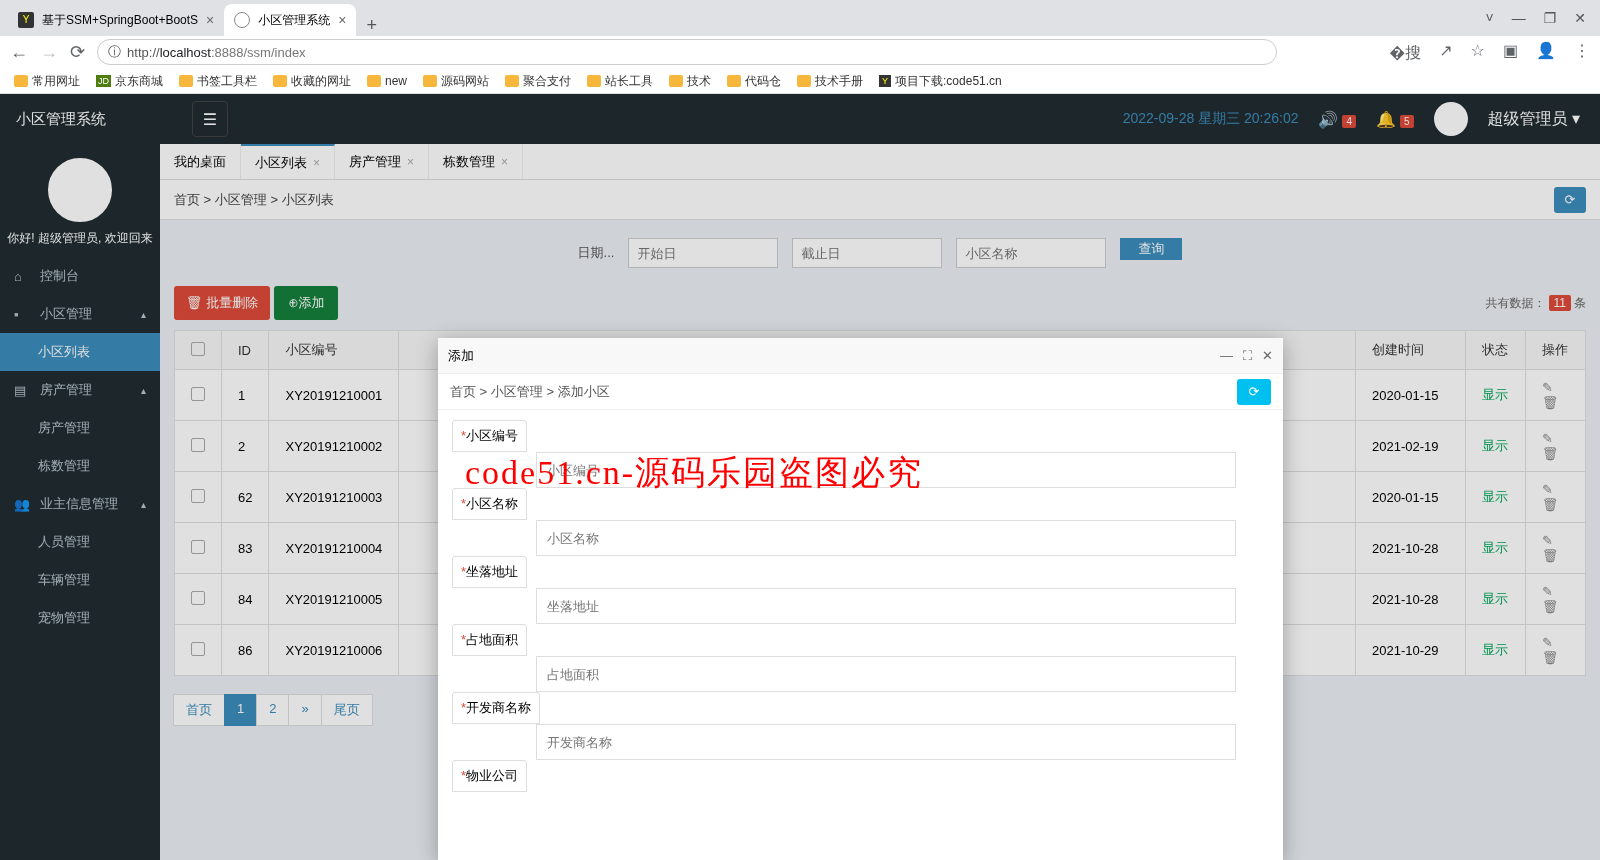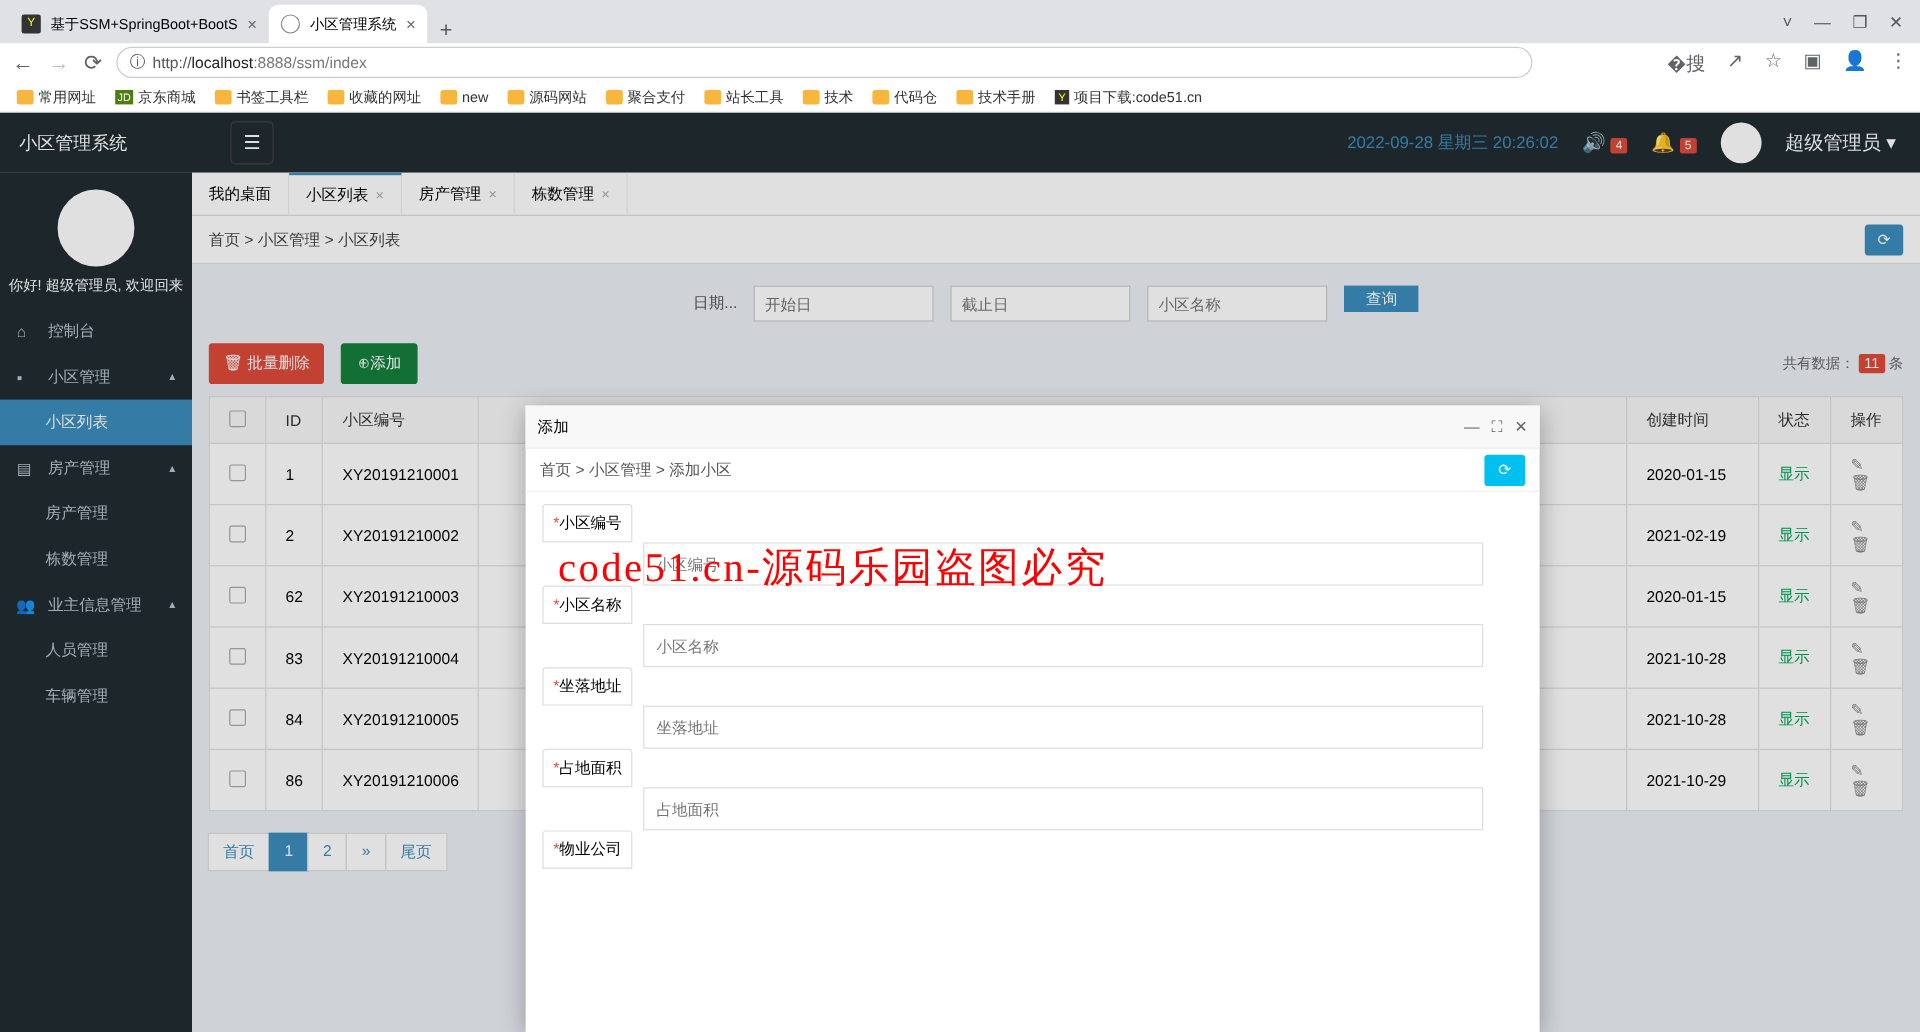--- a/index.html
+++ b/index.html
@@ -57,21 +57,21 @@
 .ptab .x { color: #aaa; font-size: 12px; }
 
 .crumb-bar { height: 40px; background: #fff; margin: 0; border-bottom: 1px solid #e0e0e0; display: flex; align-items: center; padding: 0 14px; font-size: 13px; color: #444; }
 .crumb-bar .refresh-btn { margin-left: auto; width: 32px; height: 26px; background: #3c8dbc; color: #fff; display: flex; align-items: center; justify-content: center; border-radius: 3px; }
 
 .search-form { display: flex; gap: 14px; padding: 18px 0; justify-content: center; }
 .sf-label { font-size: 13px; color: #555; align-self: center; }
 .sf-input { height: 30px; border: 1px solid #ccc; padding: 0 8px; font-size: 13px; width: 150px; background: #fff; }
 .sf-btn { height: 22px; padding: 0 18px; background: #3c8dbc; color: #fff; border: none; font-size: 13px; }
 
-.toolbar { display: flex; align-items: center; padding: 0 14px 10px; gap: 14px; }
+.toolbar { display: flex; align-items: center; padding: 0 14px 10px; gap: 4px; }
 .btn-del { background: #dd4b39; color: #fff; border: none; padding: 8px 12px; font-size: 13px; border-radius: 3px; }
 .btn-add { background: #15803d; color: #fff; border: none; padding: 8px 14px; font-size: 13px; border-radius: 3px; }
 .data-count { margin-left: auto; font-size: 12px; color: #666; }
 .data-count .cnt { background: #dd4b39; color: #fff; padding: 1px 5px; border-radius: 2px; margin: 0 3px; }
 
 .data-table { width: calc(100% - 28px); margin: 0 14px; border-collapse: collapse; background: #fff; font-size: 13px; }
 .data-table th, .data-table td { border: 1px solid #e0e0e0; padding: 10px 16px; text-align: left; }
 .data-table th { background: #f7f7f7; color: #333; font-weight: normal; }
 .status-show { color: #00a65a; }
 .act-cell { color: #888; }
@@ -239,20 +239,23 @@
     <div class="sb-item">
         <span class="sb-icon">👥</span>
         <span>业主信息管理</span>
         <span class="sb-chevron">▴</span>
       </div>
     <div class="sb-item sub">
         <span>人员管理</span>
       </div>
     <div class="sb-item sub">
         <span>车辆管理</span>
+      </div>
+    <div class="sb-item sub">
+        <span>宠物管理</span>
       </div>
   </div>
 
   <div class="main">
     <div class="page-tabs">
       <div class="ptab">
           <span>我的桌面</span>
         </div>
       <div class="ptab active">
           <span>小区列表</span>
@@ -388,17 +391,18 @@
     <span>添加小区</span>
     <div class="refresh-btn">
         <span>⟳</span>
       </div>
   </div>
   <div class="modal-form" id="mform">
       <div class="form-row"><span class="form-label"><span class="req">*</span>小区编号</span><input class="form-input" placeholder="小区编号" style=""></div>
       <div class="form-row"><span class="form-label"><span class="req">*</span>小区名称</span><input class="form-input" placeholder="小区名称" style=""></div>
       <div class="form-row"><span class="form-label"><span class="req">*</span>坐落地址</span><input class="form-input" placeholder="坐落地址" style=""></div>
       <div class="form-row"><span class="form-label"><span class="req">*</span>占地面积</span><input class="form-input" placeholder="占地面积" style=""></div>
+      <div class="form-row"><span class="form-label"><span class="req">*</span>开发商名称</span><input class="form-input" placeholder="开发商名称" style=""></div>
       <div class="form-row"><span class="form-label"><span class="req">*</span>物业公司</span></div>
     </div>
 </div>
 
 <div class="watermark">code51.cn-源码乐园盗图必究</div>
 
 </body></html>

